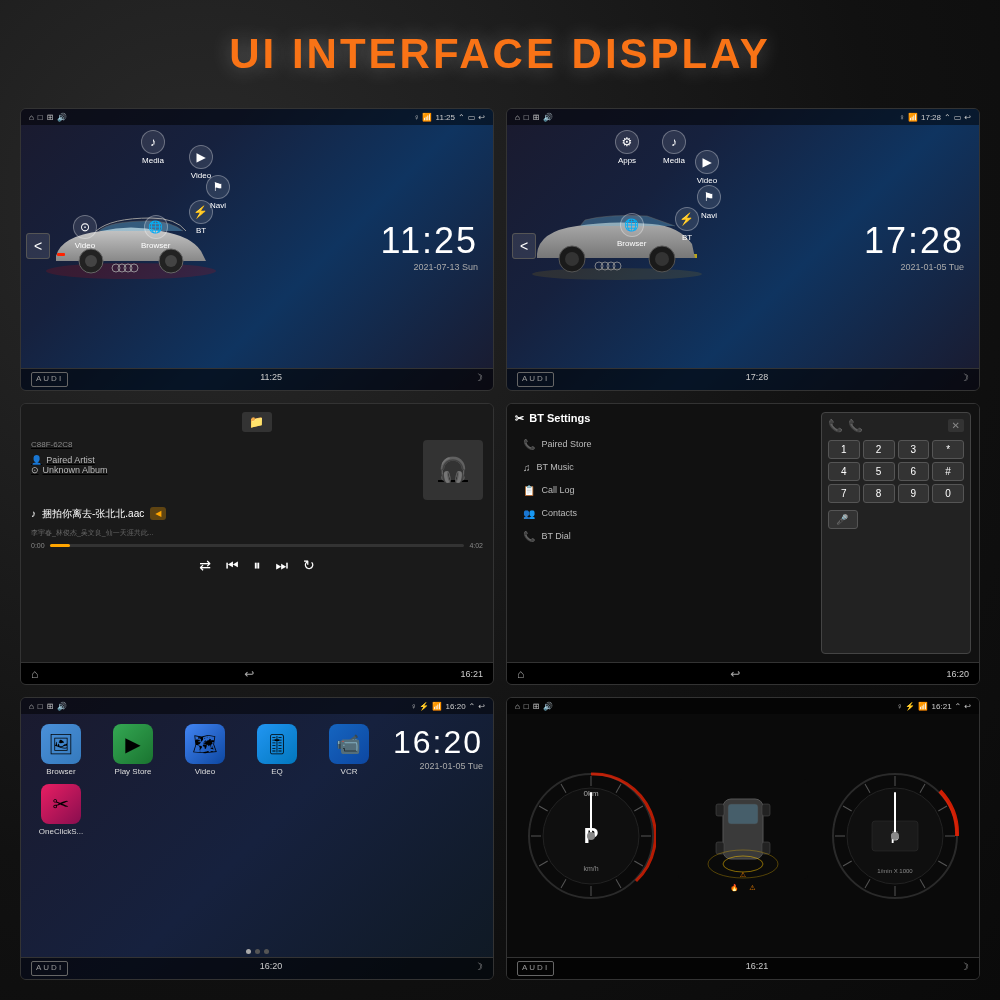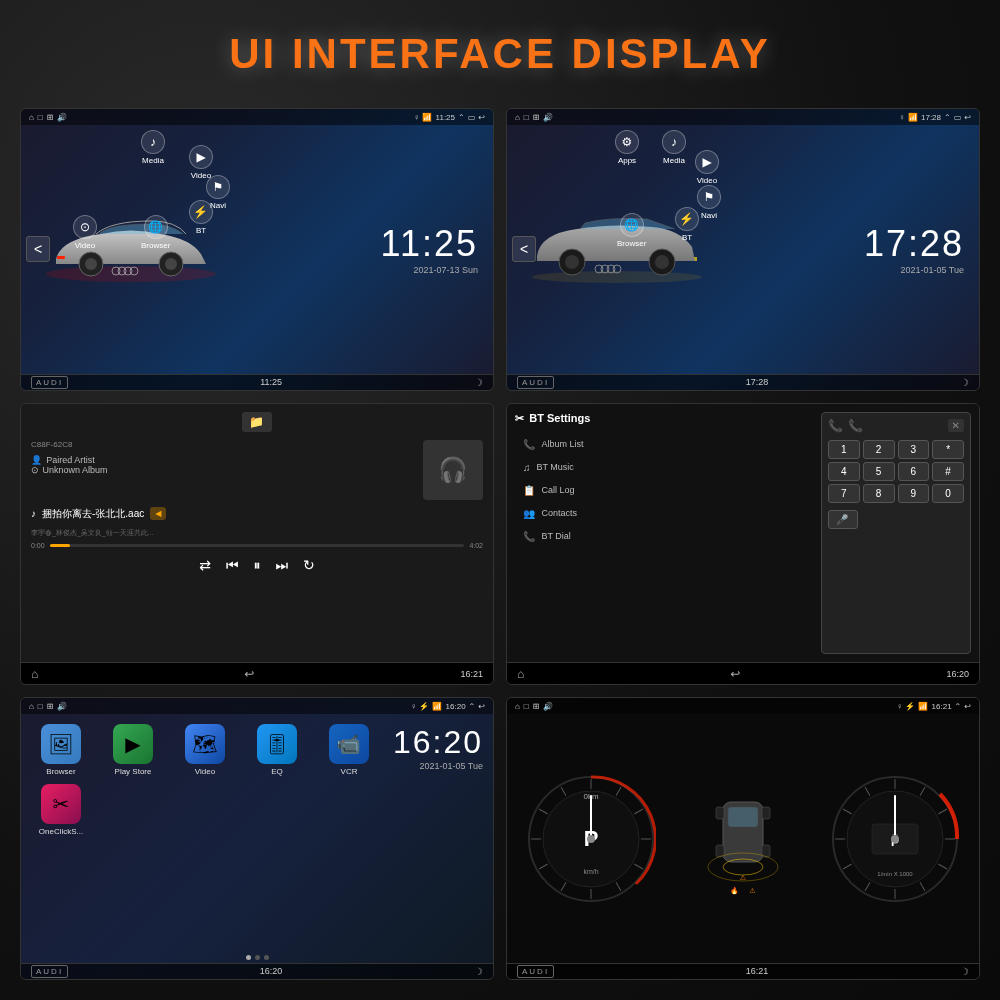--- a/index.html
+++ b/index.html
@@ -162,24 +162,23 @@
     .clock-date {
       font-size: 9px;
       color: #aaa;
       text-align: right;
     }
 
     
     .bottom-bar {
       display: flex;
       justify-content: space-between;
-      align-items: center;
       padding: 3px 10px;
       background: rgba(0,0,0,0.6);
-      height: 16px;
+      height: 22px;
       border-top: 1px solid #333;
     }
 
     .bottom-logo {
       font-size: 8px;
       color: #999;
       letter-spacing: 2px;
       border: 1px solid #666;
       padding: 1px 4px;
       border-radius: 2px;
@@ -208,20 +207,21 @@
       padding: 8px 10px;
       display: flex;
       flex-direction: column;
       gap: 4px;
     }
 
     .music-top {
       display: flex;
       justify-content: flex-end;
       align-items: flex-start;
+      text-decoration: underline;
     }
 
     .file-info {
       font-size: 8px;
       color: #888;
     }
 
     .artist-name, .album-name { font-size: 9px; color: #bbb; display: flex; align-items: center; gap: 4px; }
 
     .album-art {
@@ -771,21 +771,21 @@
     <div class="screen-container">
       <div class="bt-screen">
         <div class="bt-body">
           <div class="bt-menu">
             <div class="bt-title">
               <span>✂</span>
               <span>BT Settings</span>
             </div>
             <div class="bt-item">
               <span class="bt-icon">📞</span>
-              <span>Album List</span>
+              <span>Paired Store</span>
             </div>
             <div class="bt-item">
               <span class="bt-icon">♫</span>
               <span>BT Music</span>
             </div>
             <div class="bt-item">
               <span class="bt-icon">📋</span>
               <span>Call Log</span>
             </div>
             <div class="bt-item">

